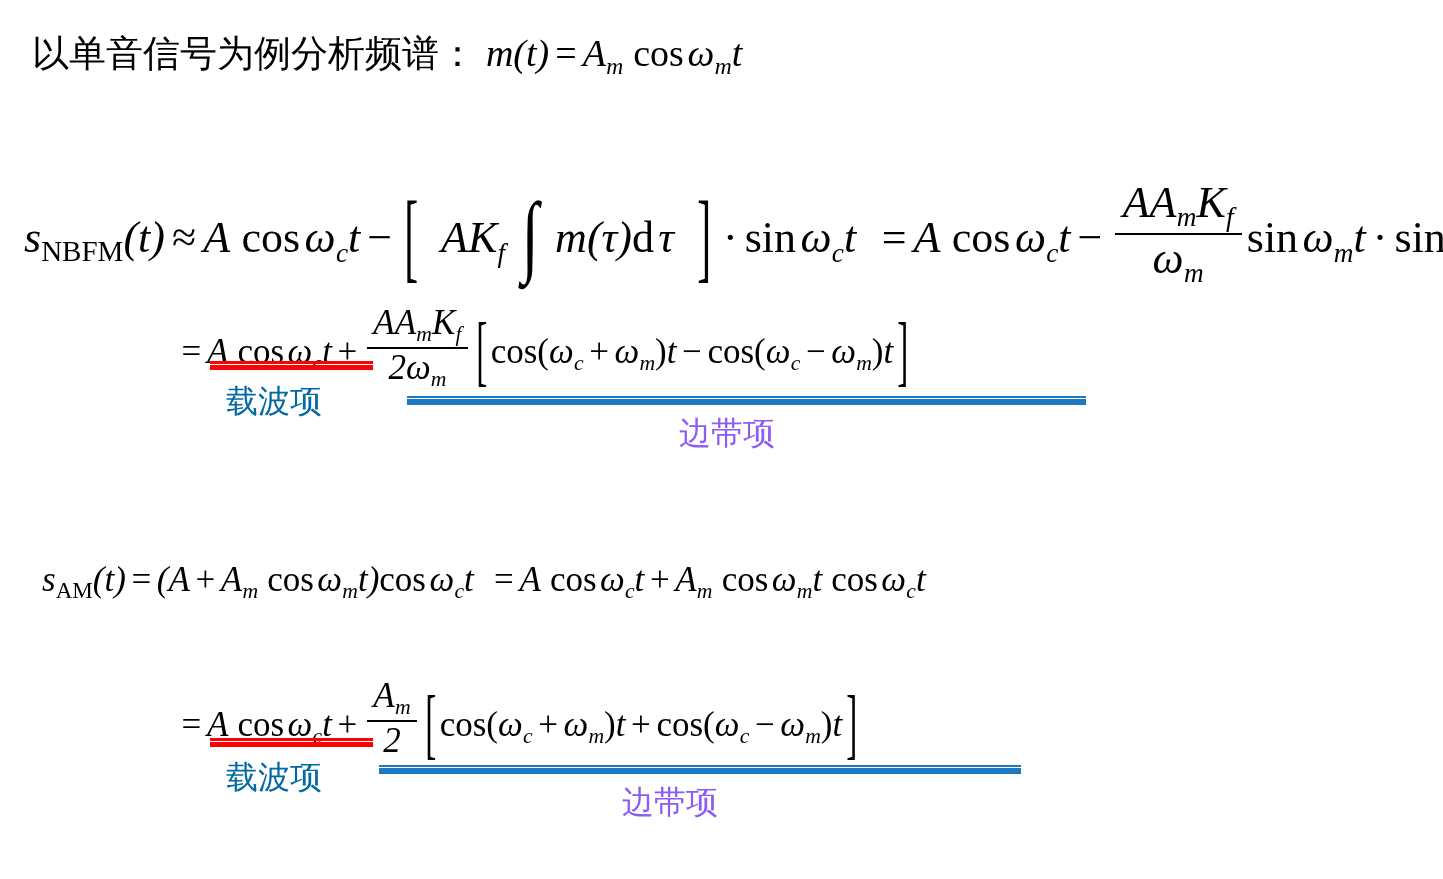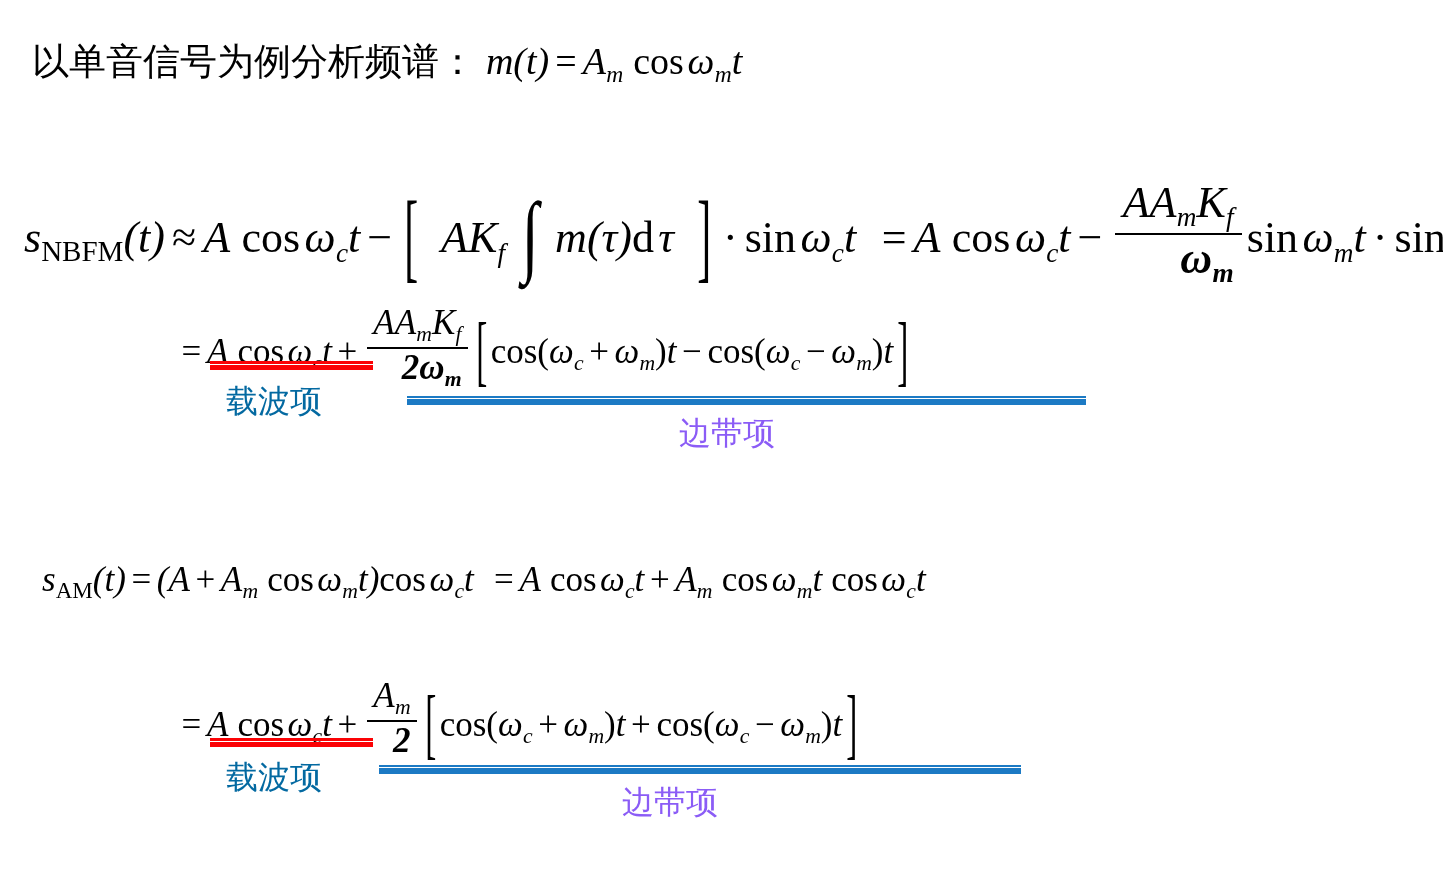--- a/index.html
+++ b/index.html
@@ -57,38 +57,38 @@
     font-size: 1.42em;
     transform: scaleY(1.45);
     margin: 0 0.08em;
     vertical-align: -0.05em;
   }
 
   
   .frac {
     display: inline-block;
     vertical-align: -0.46em;
-    text-align: right;
+    text-align: center;
     margin: 0 0.12em;
     line-height: 1.04;
   }
   .frac .num { display: block; padding: 0 0.18em; }
-  .frac .den { display: block; padding: 0 0.18em; font-weight: bold; }
+  .frac .den { display: block; padding: 0 0.18em; }
   .frac .bar {
     display: block;
     border-bottom: 2px solid #000;
     margin: 1px 0 1px 0;
   }
 
   
   .abs { position: absolute; }
 
   #title {
     left: 32px;
-    top: 42px;
+    top: 34px;
     font-size: 38px;
   }
   #title .cjk {
     font-family: "DejaVu Sans", "Liberation Sans", sans-serif;
     font-size: 37px;
     letter-spacing: 0px;
   }
 
   #eq-nbfm-1 { left: 24px; top: 180px; font-size: 44px; }
   #eq-nbfm-2 { left: 176px; top: 305px; font-size: 35px; }

